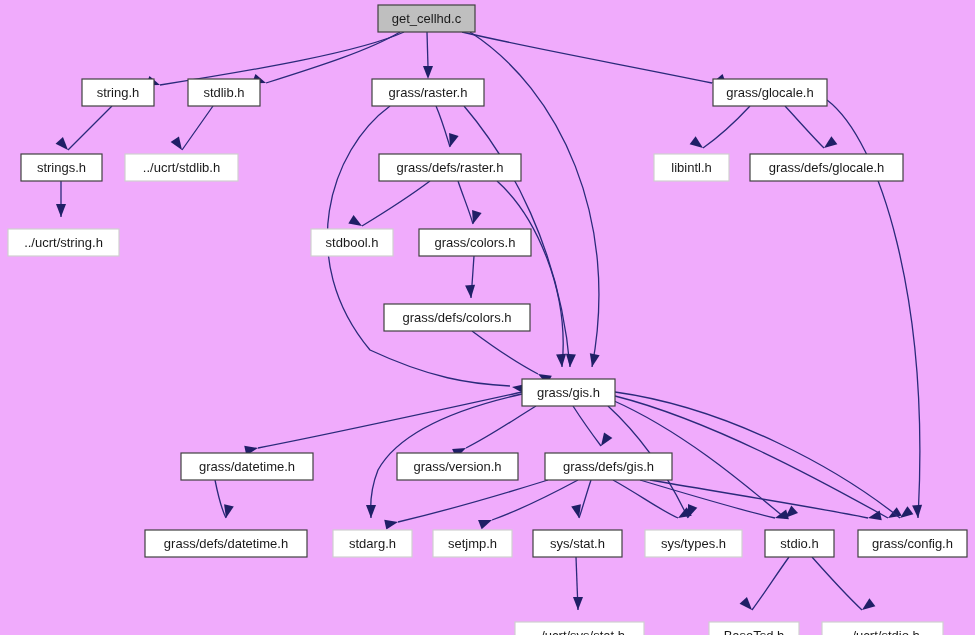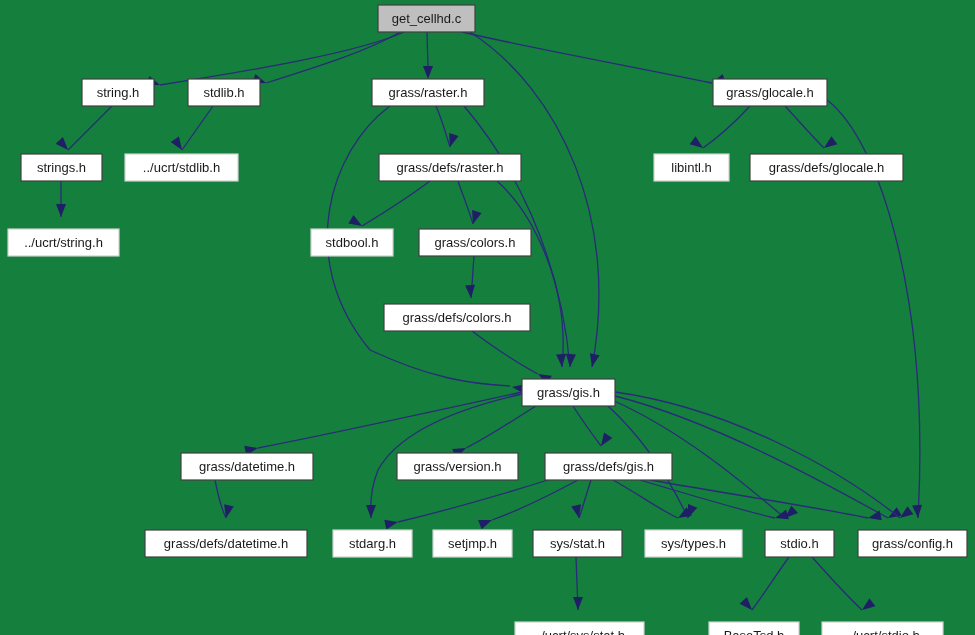--- a/index.html
+++ b/index.html
@@ -4,21 +4,21 @@
 <style>
   html, body {
     margin: 0;
     padding: 0;
     background: #ffffff;
   }
   #graph-root {
     position: relative;
     width: 975px;
     height: 635px;
-    background: #15803d;
+    background: #f0abfc;
     font-family: "Liberation Sans", sans-serif;
     overflow: hidden;
   }
   svg#graph-svg {
     position: absolute;
     top: 0;
     left: 0;
     width: 975px;
     height: 635px;
     display: block;

